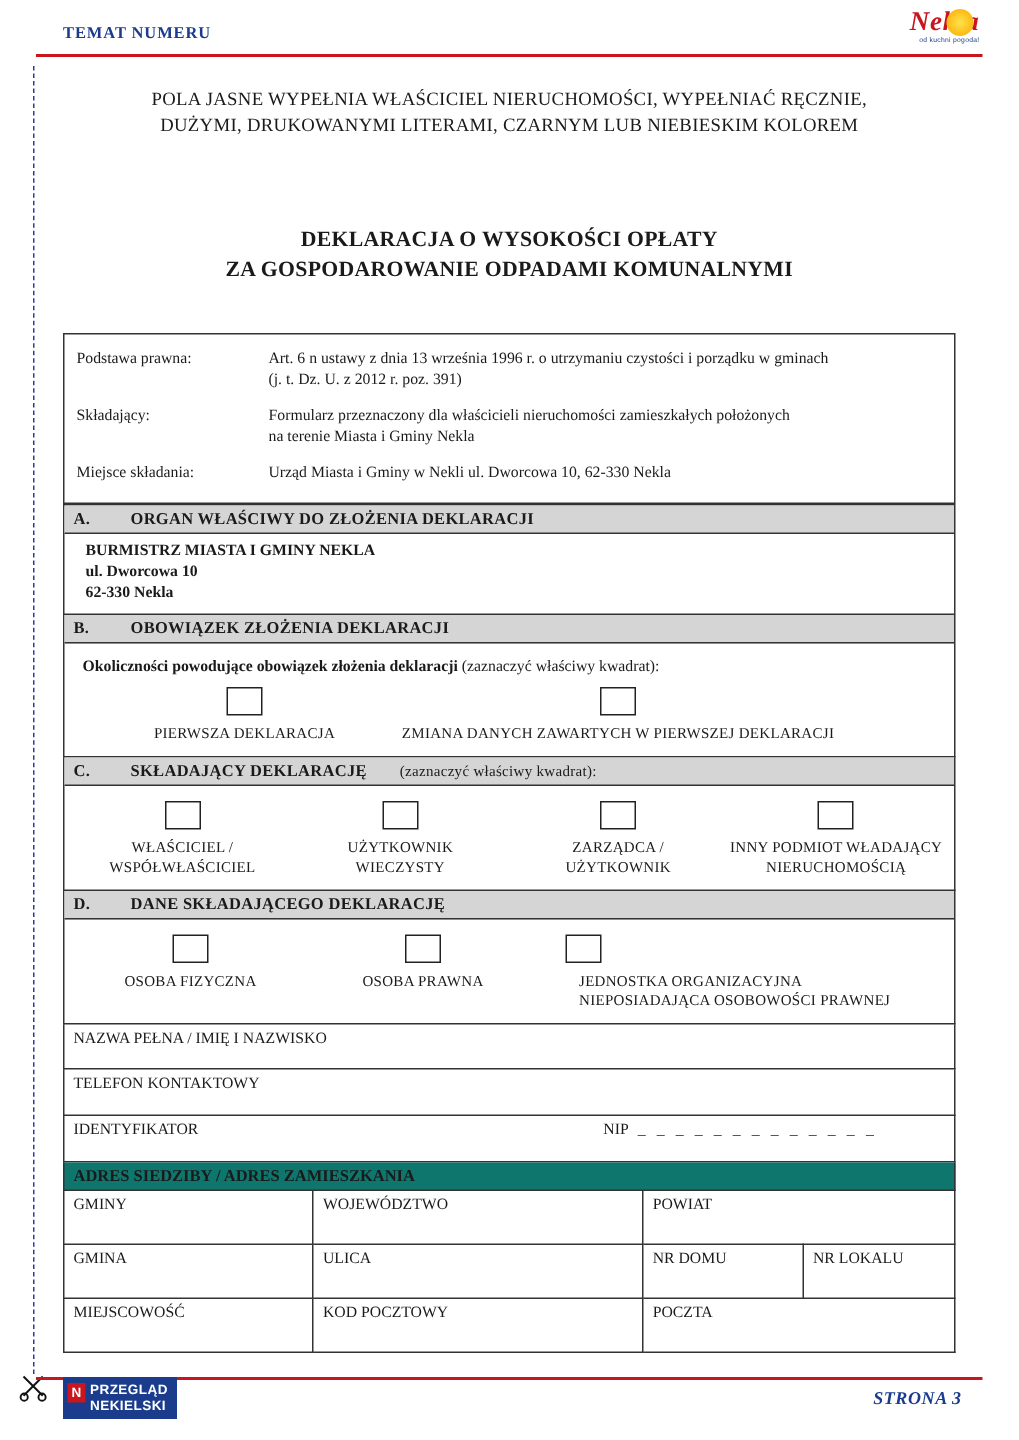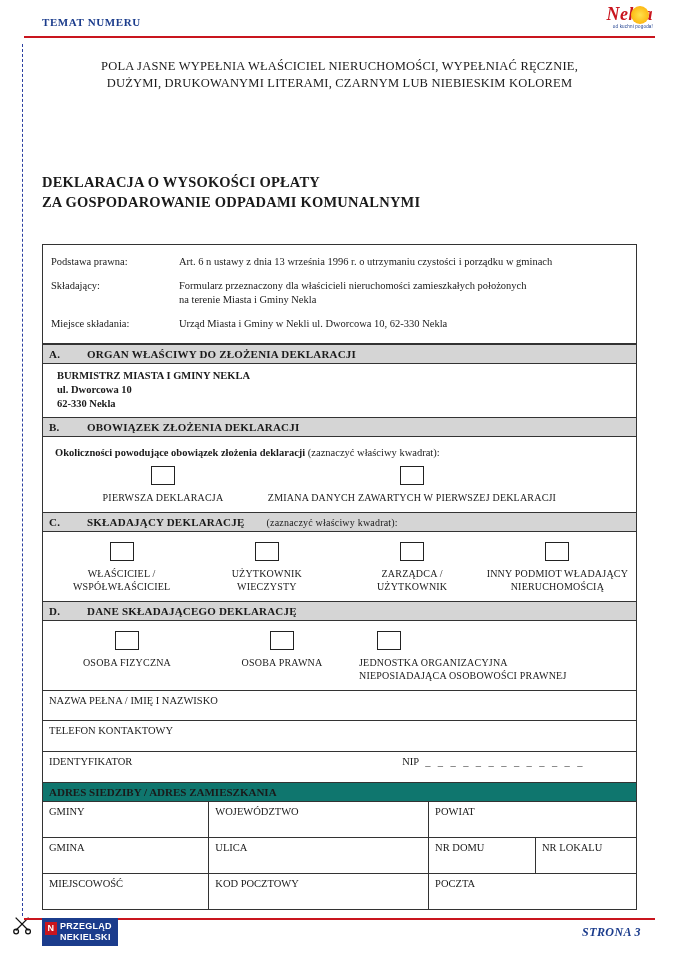--- a/index.html
+++ b/index.html
@@ -142,25 +142,25 @@
   .instr {
     text-align: center;
     font-size: 12.5px;
     line-height: 17px;
     letter-spacing: 0.2px;
     margin-top: 6px;
   }
   .instr div { white-space: nowrap; }
 
   .doc-title {
-    text-align: left;
+    text-align: center;
     font-weight: bold;
     font-size: 14.5px;
     line-height: 20px;
-    margin-top: 80px;
+    margin-top: 58px;
     letter-spacing: 0.2px;
   }
 
   
   .legal {
     margin-top: 32px;
     border: 1px solid #333;
     padding: 10px 8px 12px 8px;
     font-size: 10.5px;
     line-height: 14px;
@@ -238,21 +238,21 @@
   .b-row .cbcell.two { width: 330px; }
 
   .c-row { padding: 4px 6px 8px 6px; }
   .c-row .cbcell { flex: 1 1 0; }
 
   .d-row { padding: 4px 4px 8px 4px; }
   .d-row .cbcell.f1 { width: 160px; }
   .d-row .cbcell.f2 { width: 150px; }
   .d-row .cbcell.f3 { width: 260px; text-align: left; }
   .d-row .cbcell.f3 .cbox { margin-left: 20px; }
-  .d-row .cbcell.f3 .cblabel { padding-left: 2px; }
+  .d-row .cbcell.f3 .cblabel { padding-left: 2px; margin-left: 27px; }
 
   .field {
     border: 1px solid #333;
     border-top: none;
     font-size: 10.5px;
     padding: 4px 6px 14px 6px;
   }
   .field.short { padding-bottom: 15px; }
   .ident-row {
     display: flex;
@@ -318,20 +318,21 @@
   <div class="doc-title">
     <div>DEKLARACJA O WYSOKOŚCI OPŁATY</div>
     <div>ZA GOSPODAROWANIE ODPADAMI KOMUNALNYMI</div>
   </div>
 
   <div class="legal">
     <div class="legal-row">
       <div class="legal-label">Podstawa prawna:</div>
       <div class="legal-value">
         <span>Art. 6 n ustawy z dnia 13 września 1996 r. o utrzymaniu czystości i porządku w gminach</span>
+        <span class="line2">(j. t. Dz. U. z 2012 r. poz. 391)</span>
       </div>
     </div>
     <div class="legal-row">
       <div class="legal-label">Składający:</div>
       <div class="legal-value">
         <span>Formularz przeznaczony  dla właścicieli nieruchomości zamieszkałych położonych</span>
         <span class="line2">na terenie Miasta i Gminy Nekla</span>
       </div>
     </div>
     <div class="legal-row">

